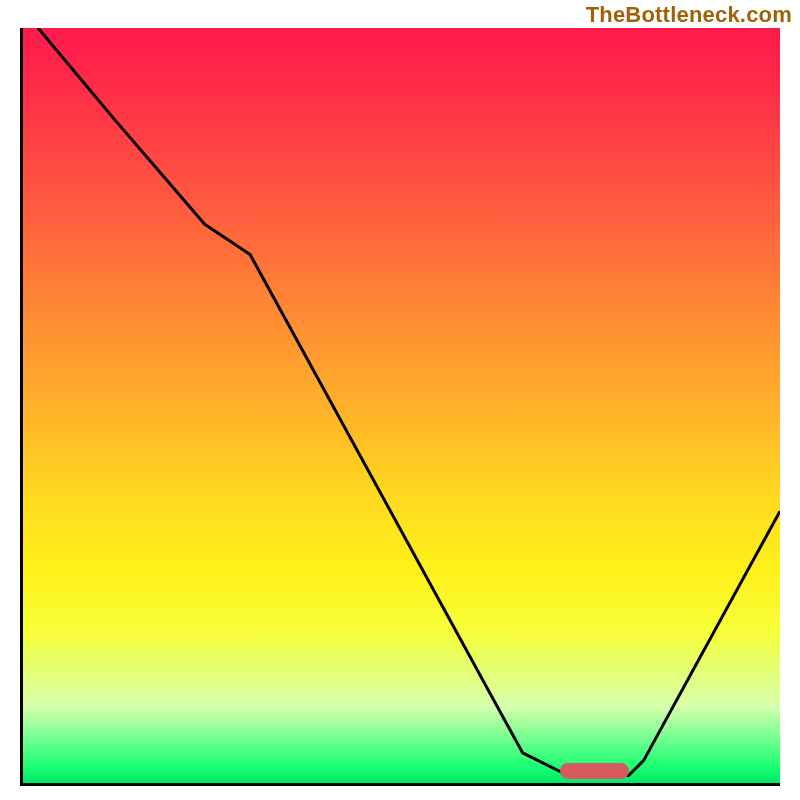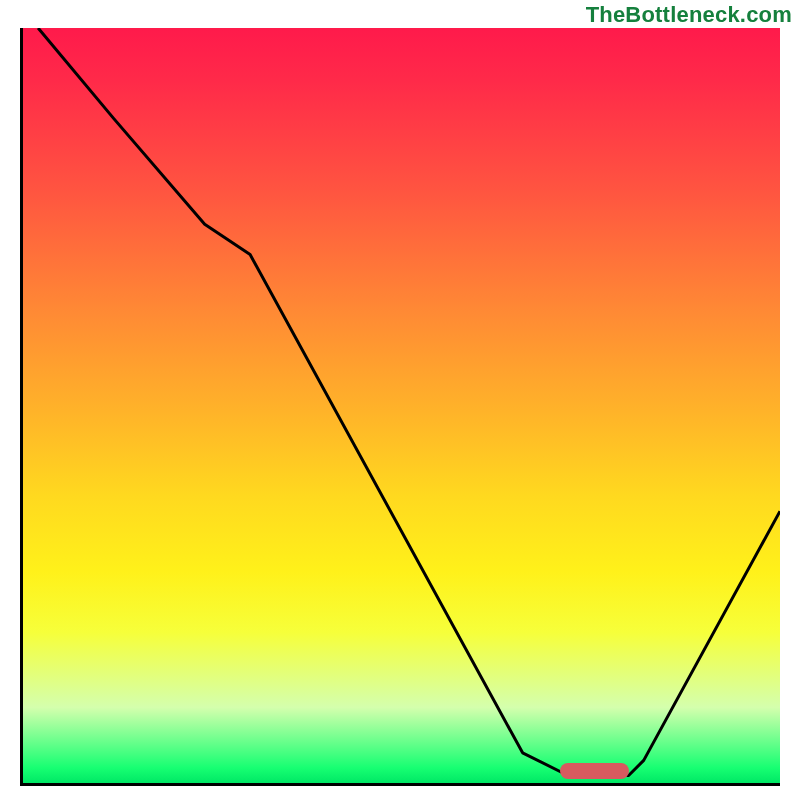--- a/index.html
+++ b/index.html
@@ -1,17 +1,17 @@
 <!DOCTYPE html>
 <html><head>
 <meta charset="utf-8">
 <style>
   html,body{margin:0;padding:0;width:800px;height:800px;overflow:hidden;background:#fff;font-family:Arial,Helvetica,sans-serif}
   .stage{position:relative;width:800px;height:800px}
-  .watermark{position:absolute;top:2px;right:8px;font-size:22px;font-weight:600;color:#15803d;letter-spacing:.2px}
+  .watermark{position:absolute;top:2px;right:8px;font-size:22px;font-weight:600;color:#a16207;letter-spacing:.2px}
   .plot{position:absolute;left:20px;top:28px;width:760px;height:758px;border-left:3px solid #000;border-bottom:3px solid #000;box-sizing:border-box}
   .grad{position:absolute;inset:0;background:linear-gradient(to bottom,
       #ff1a4b 0%,
       #ff2a49 7%,
       #ff5640 22%,
       #ff8b34 38%,
       #ffb728 52%,
       #ffd91f 62%,
       #fff11a 72%,
       #f6ff3a 80%,

